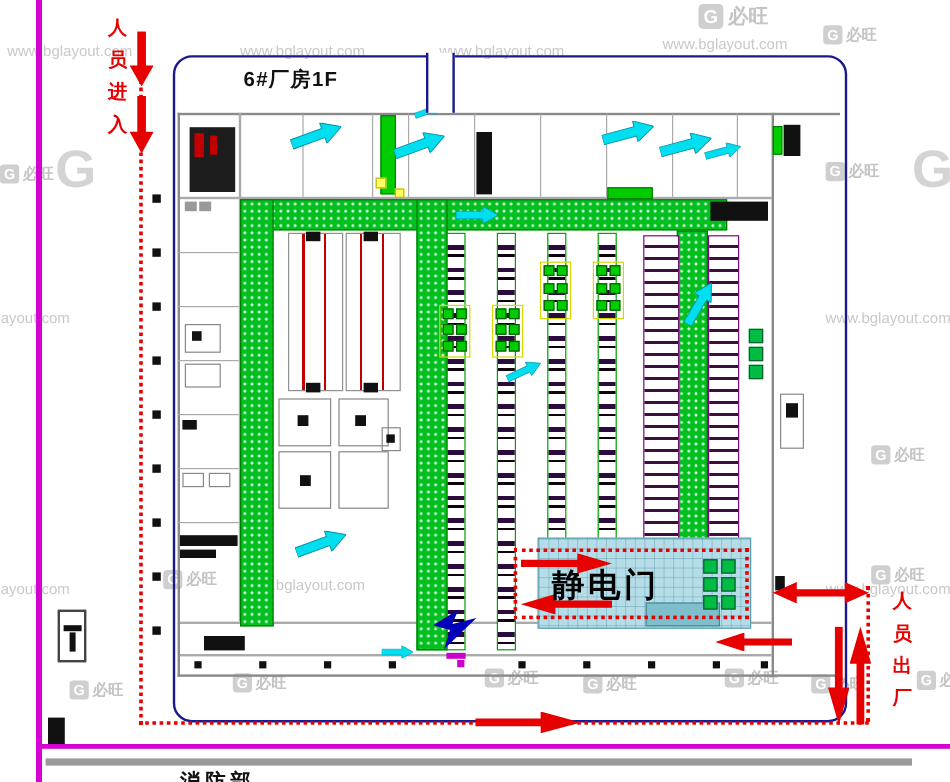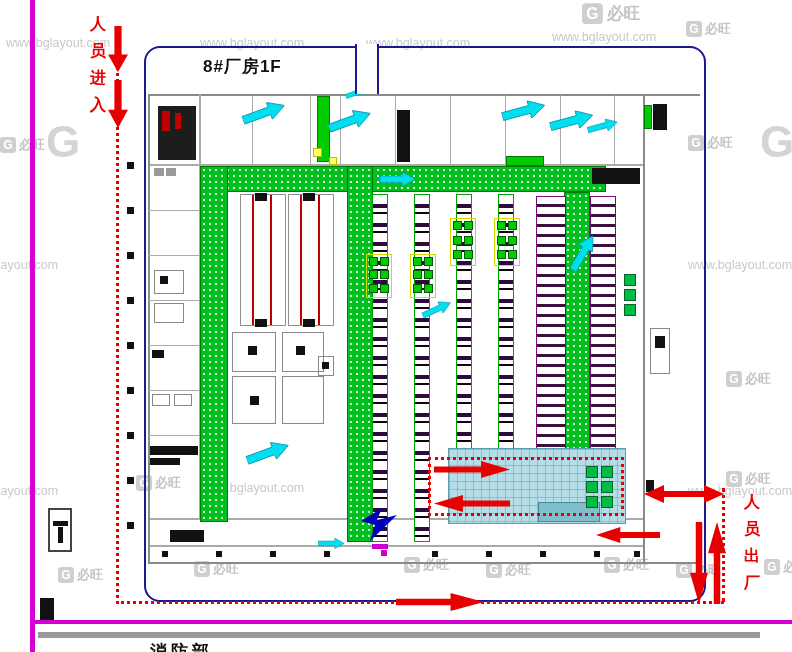--- a/index.html
+++ b/index.html
@@ -349,21 +349,22 @@
       <div class="rarrow clip-right" style="left: 434px; top: 461px; width: 76px; height: 17px;"></div>
       <div class="rarrow clip-left" style="left: 434px; top: 495px; width: 76px; height: 17px;"></div>
       <div class="rarrow clip-dblh" style="left: 644px; top: 485px; width: 80px; height: 18px;"></div>
       <div class="rarrow clip-left" style="left: 596px; top: 527px; width: 64px; height: 16px;"></div>
       <div class="rarrow clip-right" style="left: 396px; top: 593px; width: 88px; height: 18px;"></div>
       <div class="rarrow clip-down" style="left: 690px; top: 522px; width: 18px; height: 82px;"></div>
       <div class="rarrow clip-up" style="left: 708px; top: 522px; width: 18px; height: 82px;"></div>
     </div>
 
   <div id="label-layer">
-    <div class="abs title" style="left:203px;top:55px;">8#厂房1F</div>
+    <div class="abs title" style="left:203px;top:55px;">6#厂房1F</div>
+    <div class="abs esd" style="left:460px;top:470px;">静电门</div>
     <div class="abs vtext" style="left:90px;top:16px;">
       <span>人</span>
       <span>员</span>
       <span>进</span>
       <span>入</span>
     </div>
     <div class="abs vtext" style="left:744px;top:494px;">
       <span>人</span>
       <span>员</span>
       <span>出</span>

